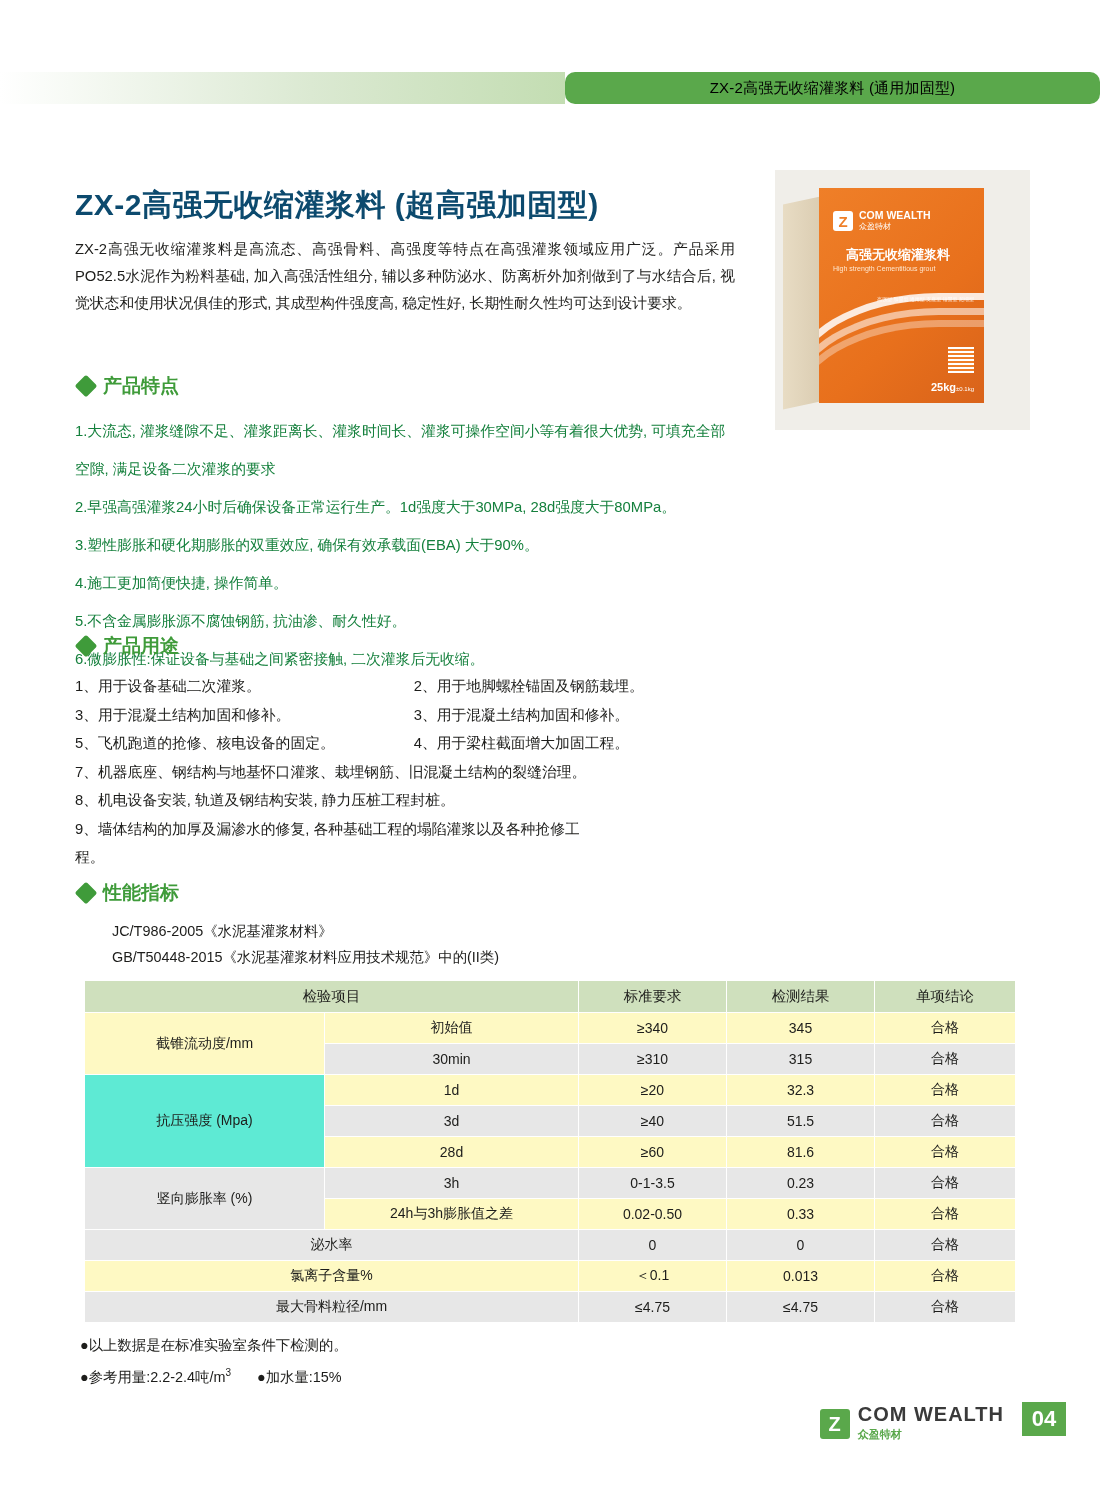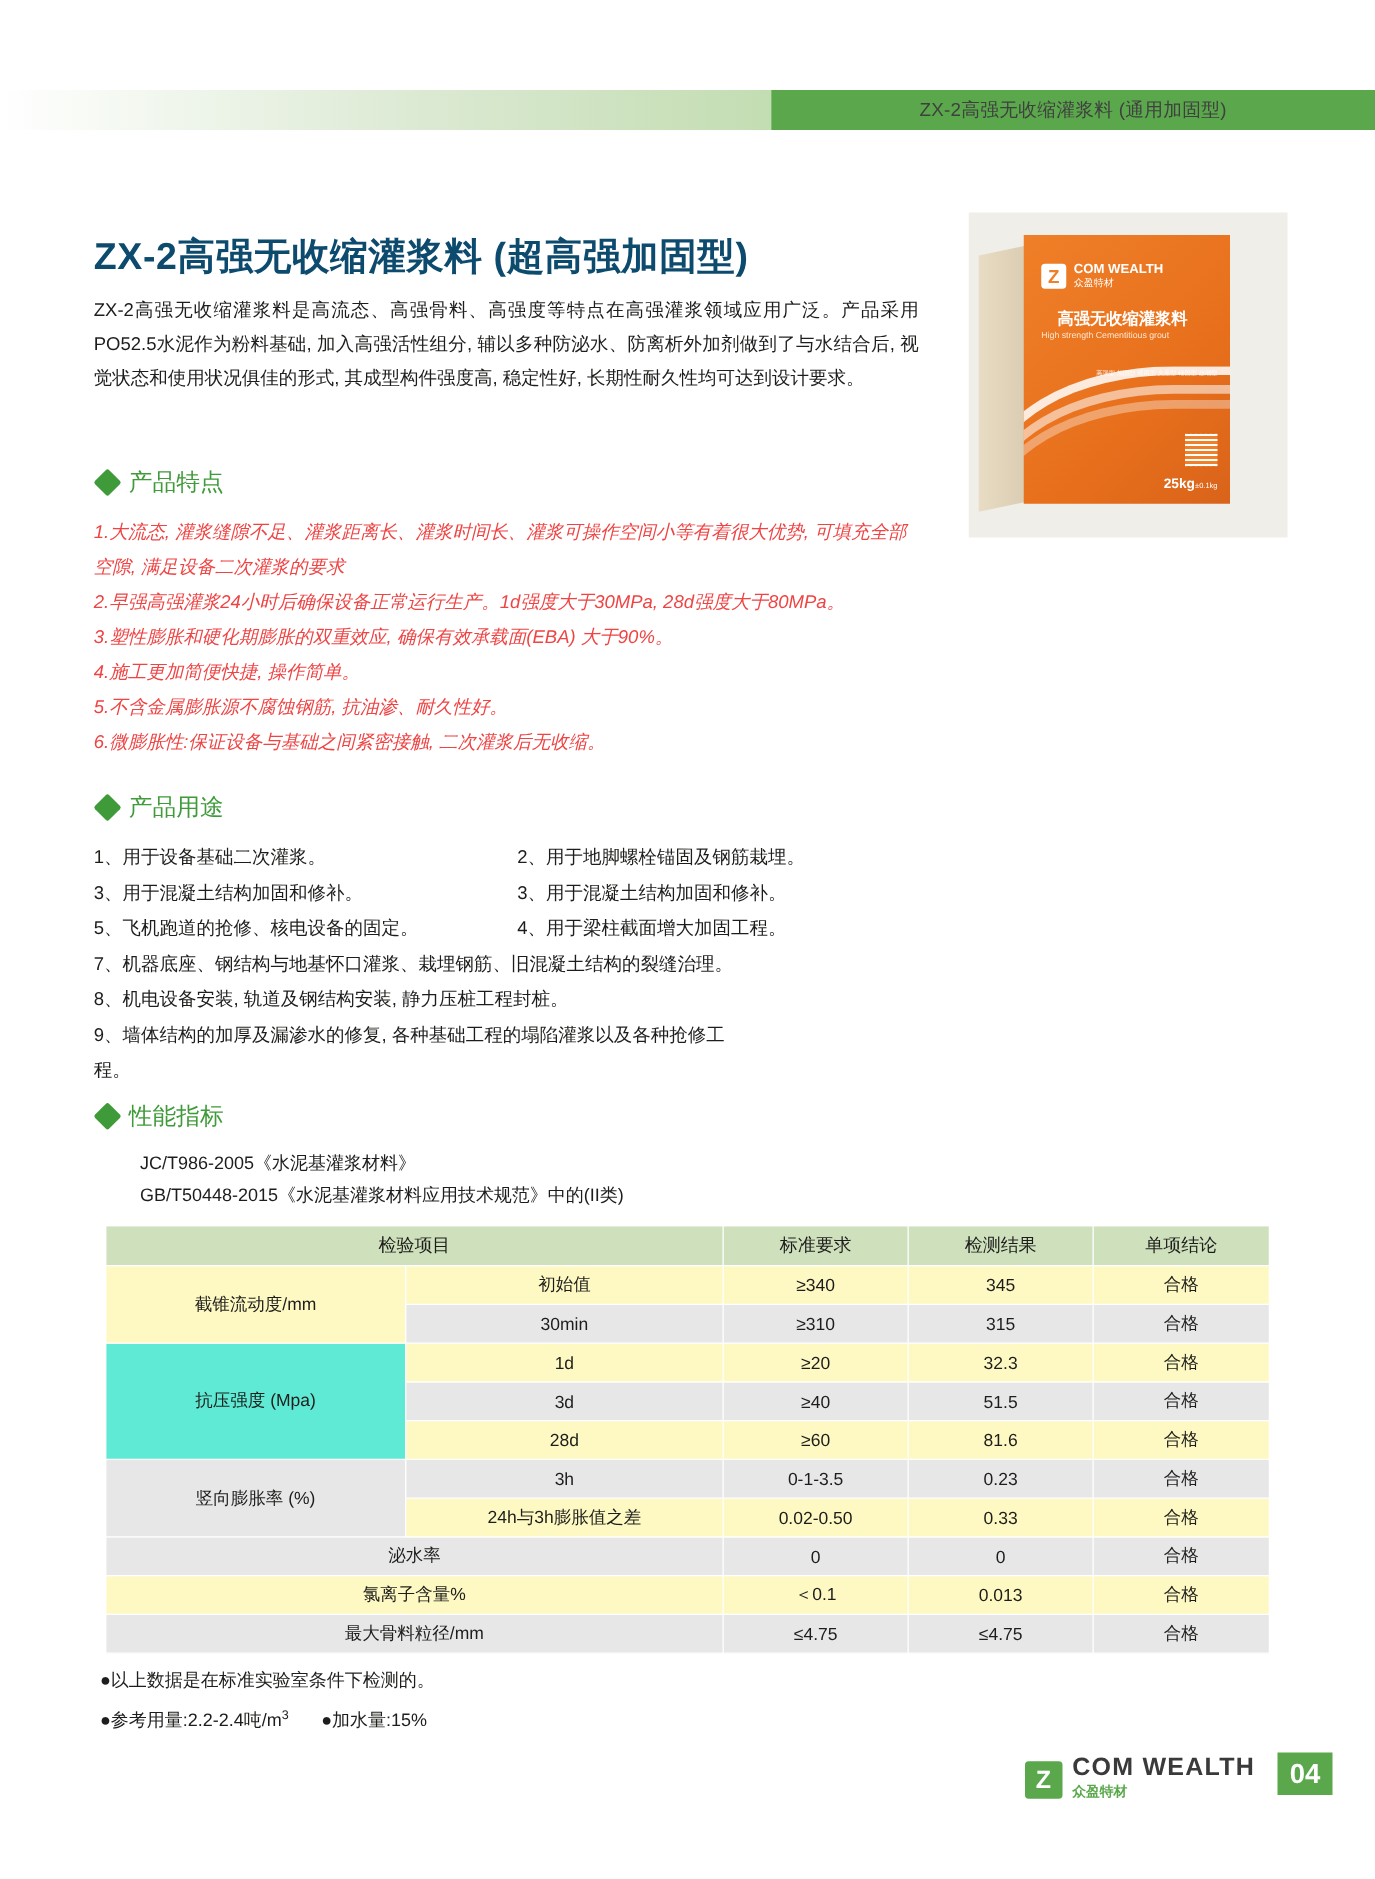--- a/index.html
+++ b/index.html
@@ -16,62 +16,63 @@
   
   .header-band {
     position: absolute; top: 72px; left: 0; width: 1100px; height: 32px;
     display: flex;
   }
   .header-band .grad {
     flex: 1 1 auto;
     background: linear-gradient(to right, #ffffff 0%, #dbe9d2 55%, #c3ddb2 100%);
   }
   .header-band .solid {
-    width: 483px;
+    width: 535px;
     background: #5aa84b;
-    color: #404040;
+    color: #000000;
     font-size: 15px;
     letter-spacing: .2px;
     display: flex; align-items: center; justify-content: center;
     white-space: nowrap;
+    border-radius: 10px;
   }
 
   h1.title {
     position: absolute; left: 75px; top: 185px;
     margin: 0;
     font-size: 30px; font-weight: bold;
     color: #0c4a6e;
     letter-spacing: .5px;
   }
 
   .intro {
     position: absolute; left: 75px; top: 236px; width: 660px;
     font-size: 14.8px; line-height: 27px; color: #1d1d1b;
     text-align: justify;
   }
 
   
   .sec-head {
     position: absolute; left: 78px;
     display: flex; align-items: center; gap: 9px;
-    font-size: 19px; font-weight: normal; color: #3f9b3a;
+    font-size: 19px; font-weight: bold; color: #3f9b3a;
   }
   .diamond {
     width: 16px; height: 16px; background: #3f9b3a;
     transform: rotate(45deg);
     display: inline-block;
     border-radius: 2px;
   }
   #sec-features { top: 373px; }
   #sec-uses { top: 633px; text-align: center; }
   #sec-perf { top: 880px; }
 
   .list-block {
     position: absolute; left: 75px; width: 665px;
-    font-size: 14.8px; line-height: 28px; color: #ef4444; font-style: italic;
+    font-size: 14.8px; line-height: 38px; color: #15803d;
   }
   #features-list { top: 412px; }
 
   .uses { position: absolute; left: 75px; top: 672px; width: 700px; font-size: 14.8px; line-height: 28.5px; color:#1d1d1b; }
   .uses .two-col { display: flex; gap: 44px; }
   .uses .two-col .c1 { width: 310px; }
   .uses .two-col .c2 { width: 380px; }
 
   .std-lines {
     position: absolute; left: 112px; top: 918px;

